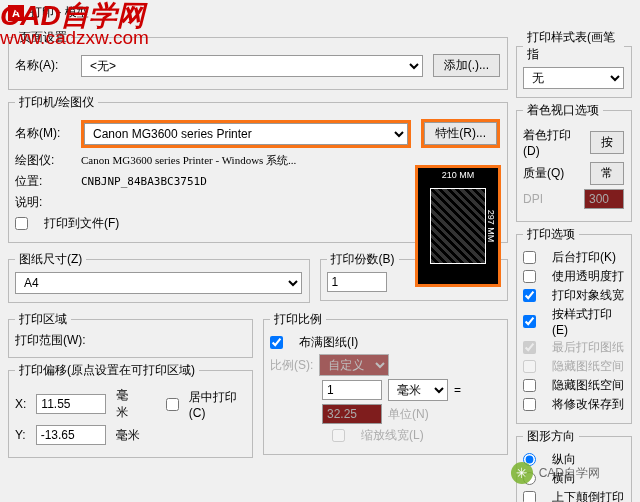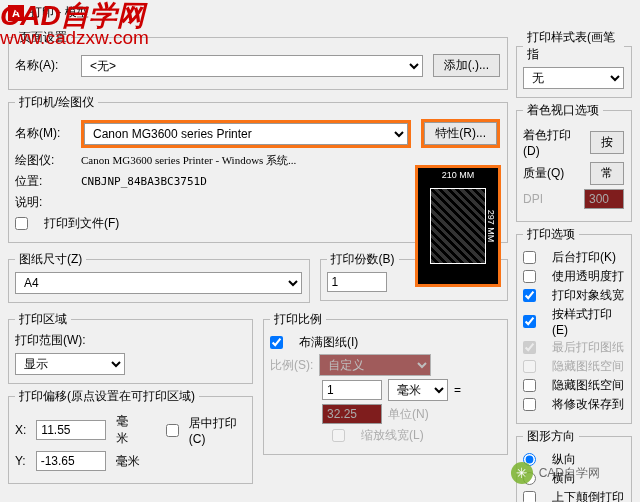--- a/index.html
+++ b/index.html
@@ -115,23 +115,20 @@
           <input type="text" class="spin" value="1" style="">
         </fieldset>
       </div>
     </div>
 
     <div class="two-col">
       <div>
         <fieldset>
           <legend>打印区域</legend>
           <div>打印范围(W):</div>
-          <select style="width:110px;margin-top:4px">
-            <option>显示</option>
-          </select>
         </fieldset>
 
         <fieldset>
           <legend>打印偏移(原点设置在可打印区域)</legend>
           <div class="row">
             <span>X:</span>
             <input type="text" style="width: 60px;" value="11.55">
             <span>毫米</span>
             <span style="width:10px"></span>
             <input type="checkbox" style="">
@@ -147,21 +144,21 @@
 
       <div>
         <fieldset>
           <legend>打印比例</legend>
           <div class="chk">
             <input type="checkbox" checked="" style="">
             <span>布满图纸(I)</span>
           </div>
           <div class="ratio-row dis">
             <span>比例(S):</span>
-            <select style="width:112px" disabled="">
+            <select style="width:70px" disabled="">
               <option>自定义</option>
             </select>
           </div>
           <div class="ratio-row">
             <span style="width:46px"></span>
             <input type="text" style="width: 50px;" value="1">
             <select style="width:60px">
               <option>毫米</option>
             </select>
             <span>=</span>

